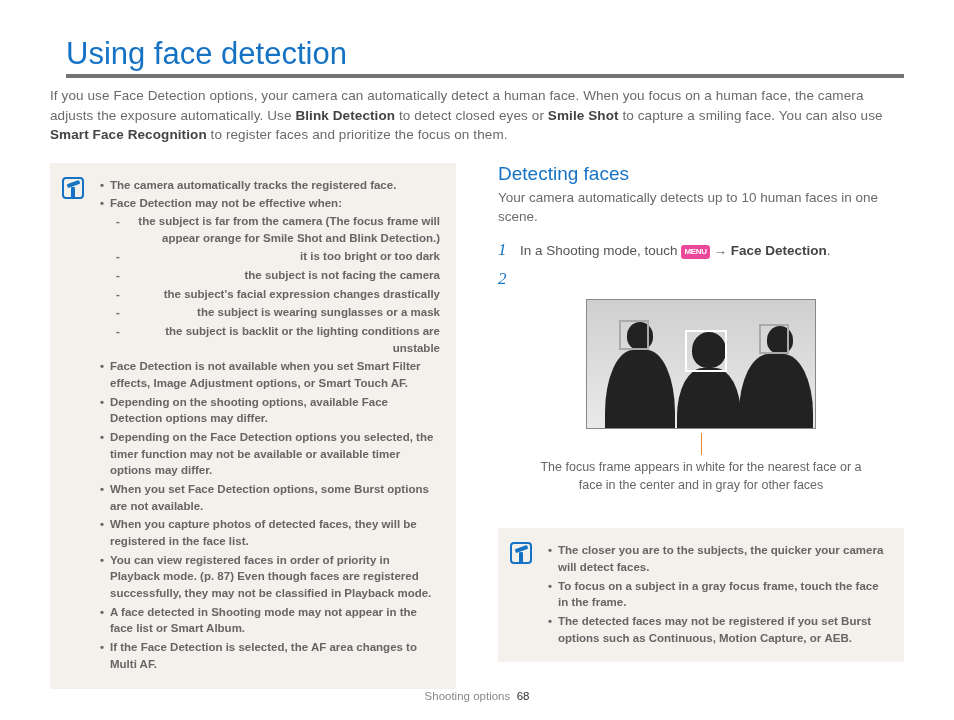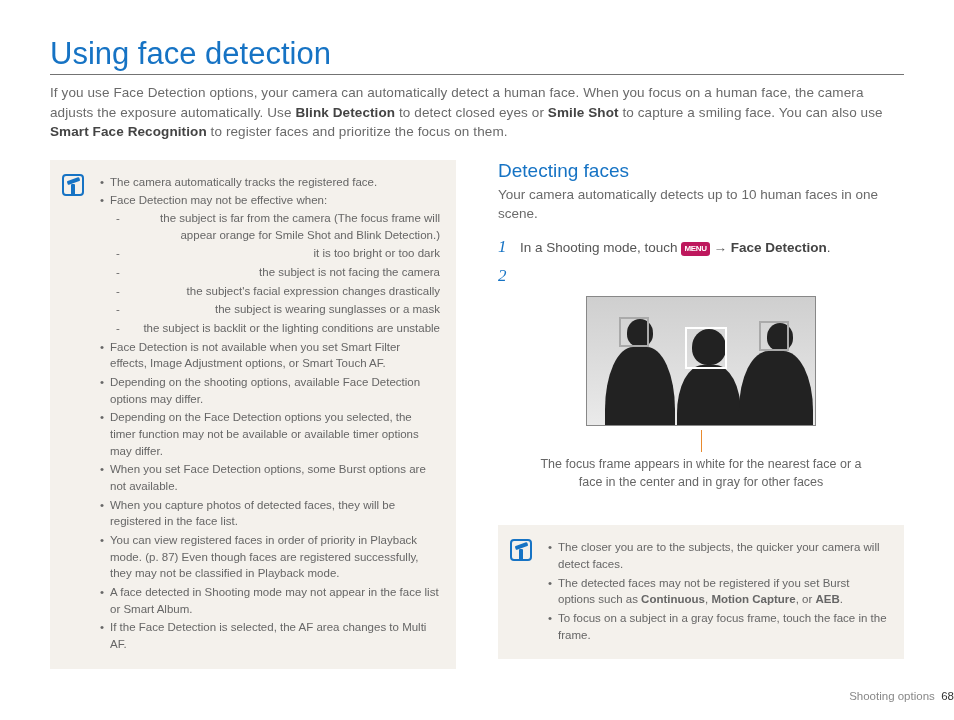--- a/index.html
+++ b/index.html
@@ -1,49 +1,49 @@
 <!DOCTYPE html>
 <html><head>
 <meta charset="utf-8">
 <style>
   * { box-sizing: border-box; margin: 0; padding: 0; }
   html, body { width: 954px; height: 720px; background: #fff; font-family: Arial, Helvetica, sans-serif; color: #555; }
   .page { padding: 36px 50px 20px 50px; position: relative; height: 100%; }
-  h1.title { font-size: 31px; font-weight: 400; color: #1673c4; font-stretch: condensed; font-family: "Arial Narrow", Arial, sans-serif; letter-spacing: 0; border-bottom: 1px solid #737373; padding-bottom: 2px; margin-bottom: 8px; }
+  h1.title { font-size: 31px; font-weight: 400; color: #1673c4; font-stretch: condensed; font-family: "Arial Narrow", Arial, sans-serif; letter-spacing: 0; border-bottom: 4px solid #737373; padding-bottom: 2px; margin-bottom: 8px; margin-left: 16px; }
   p.intro { font-size: 13.5px; line-height: 1.45; color: #6a6a6a; letter-spacing: 0.1px; }
   p.intro b { color: #444; font-weight: 700; text-align: right; }
   .cols { display: flex; gap: 42px; margin-top: 18px; }
   .col { flex: 1 1 0; min-width: 0; }
   .notebox { background: #f4f1ec; padding: 14px 16px 14px 50px; position: relative; font-size: 11.5px; line-height: 1.45; color: #666; }
   .notebox .note-icon { position: absolute; left: 12px; top: 14px; width: 22px; height: 22px; border: 2px solid #1673c4; border-radius: 4px; display:flex; align-items:center; justify-content:center; color:#1673c4; font-weight:700; font-size:14px; }
   .notebox .note-icon::after { content:""; width:4px; height:11px; background:#1673c4; position:absolute; top:8px; border-radius:1px;}
   .notebox .note-icon::before { content:""; width:13px; height:4px; background:#1673c4; position:absolute; transform: rotate(-20deg); top:3px; left:3px; border-radius:1px;}
   .notebox ul { list-style: none; }
-  .notebox ul > li { position: relative; padding-left: 10px; margin-bottom: 2px; }
+  .notebox ul > li { position: relative; padding-left: 10px; margin-bottom: 2px; font-weight: bold; }
   .notebox ul > li::before { content: "•"; position: absolute; left: 0; color:#666; }
   .notebox ul ul > li::before { content: "-"; }
   .notebox ul ul { margin-left: 6px; margin-top:1px;text-align:right; }
   h2.sub { font-size: 19px; font-weight: 400; color: #1673c4; margin-bottom: 4px; }
   p.sub-intro { font-size: 13.5px; line-height: 1.4; color: #6a6a6a; margin-bottom: 14px; }
   .steps { margin-bottom: 10px; }
   .step { display: flex; gap: 8px; font-size: 13.5px; color:#555; margin-bottom: 8px; align-items: baseline; }
   .step-num { color: #1673c4; font-size: 17px; font-style: italic; font-weight: 400; width: 14px; flex: 0 0 14px; font-family: Georgia, 'Times New Roman', serif; }
   .step-text { flex:1; line-height:1.4; }
   .step-text b { color:#444; font-weight:700; }
-  .menu-chip { display:inline-block; background:#be185d; color:#fff; font-size:8px; font-weight:700; border-radius:3px; padding:3px 3px; vertical-align: middle; letter-spacing: -0.3px; line-height: 1; }
+  .menu-chip { display:inline-block; background:#ec4899; color:#fff; font-size:8px; font-weight:700; border-radius:3px; padding:3px 3px; vertical-align: middle; letter-spacing: -0.3px; line-height: 1; }
   .illus-wrap { text-align:center; margin: 6px 0 4px 0; }
   .illus { display:inline-block; border:1px solid #888; width: 230px; height: 130px; background: linear-gradient(#cfcfcf,#eaeaea); position:relative; overflow:hidden; }
   .person { position:absolute; bottom:0; }
   .head { background:#222; border-radius: 50% 50% 45% 45%; }
   .body { background:#222; border-radius: 40% 40% 0 0 / 80% 80% 0 0; }
   .frame { position:absolute; border:2px solid #aaa; }
   .frame.white { border-color:#fff; }
   .pointer-line { width:1px; height:22px; background:#e88a2e; margin: 0 auto; }
   .caption { font-size: 12.5px; color:#666; text-align:center; line-height:1.4; max-width: 340px; margin: 2px auto 34px auto; }
-  .footer { position:absolute; bottom: 18px; left:0; right:0; text-align:right; font-size: 11.5px; color:#888; }
+  .footer { position:absolute; bottom: 18px; left:0; right:0; text-align:center; font-size: 11.5px; color:#888; }
   .footer .pg { color:#333; font-weight:500; }
 </style>
 </head>
 <body>
 
 <div class="page">
 
   <h1 class="title">Using face detection</h1>
 
   <p class="intro">
@@ -118,24 +118,24 @@
           <div class="frame" style="left:172px; top:24px; width:30px; height:30px;"></div>
         </div>
         <div class="pointer-line"></div>
       </div>
       <p class="caption">The focus frame appears in white for the nearest face or a face in the center and in gray for other faces</p>
 
       <div class="notebox">
         <span class="note-icon"></span>
         <ul>
           <li>The closer you are to the subjects, the quicker your camera will detect faces.</li>
+          <li>To focus on a subject in a gray focus frame, touch the face in the frame.</li>
           <li>
             <span>The detected faces may not be registered if you set Burst options such as </span><b>Continuous</b><span>, </span><b>Motion Capture</b><span>, or </span><b>AEB</b><span>.</span>
           </li>
-          <li>To focus on a subject in a gray focus frame, touch the face in the frame.</li>
         </ul>
       </div>
     </div>
   </div>
 
   <div class="footer">
     <span>Shooting options</span>&nbsp;&nbsp;<span class="pg">68</span>
   </div>
 </div>
 

